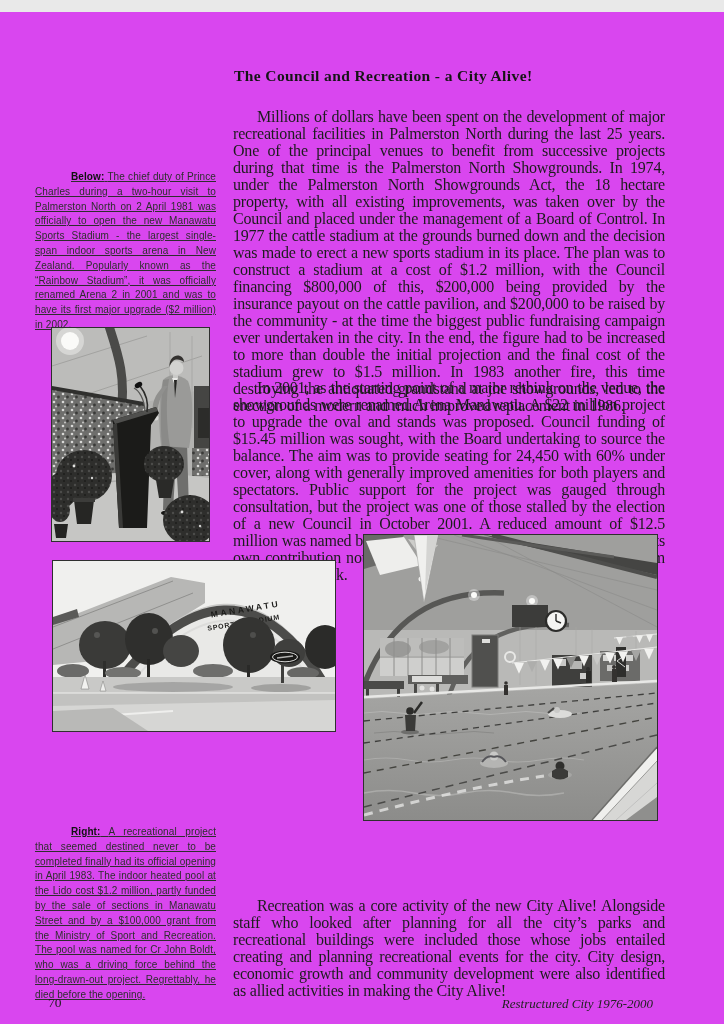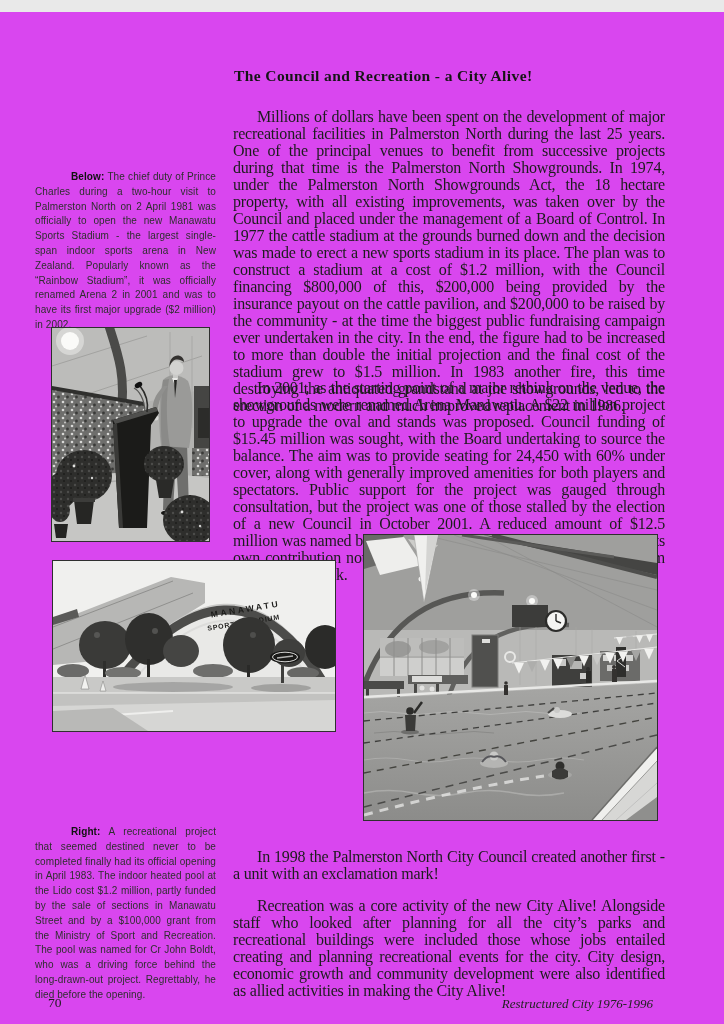--- a/index.html
+++ b/index.html
@@ -17,21 +17,21 @@
   .body-par{
     left:233px;width:432px;
     font-size:16px;line-height:17px;letter-spacing:-.2px;
     text-align:justify;text-indent:24px;color:#1c1c1c;
   }
   .p1{top:80px;} .p2{top:351px;} .p3{top:820px;} .p4{top:869px;}
   .caption{
     left:35px;width:181px;
     font-family:"Liberation Sans",sans-serif;
     font-size:10px;line-height:14.8px;letter-spacing:.1px;
-    text-align:justify;text-indent:36px;color:#2e2e2e;
+    text-align:justify;text-indent:36px;color:#2e2e2e;text-decoration:underline;
   }
   .cap-below{top:158px;} .cap-right{top:813px;}
   .caption b{color:#111;}
   .photo{border:1px solid #2f2f2f;background:#cfcfcd;box-sizing:content-box;}
   .photo svg{display:block;}
   .ph-charles{left:51px;top:315px;width:157px;height:213px;}
   .ph-stadium{left:52px;top:548px;width:282px;height:170px;}
   .ph-pool{left:363px;top:522px;width:293px;height:285px;}
   .pagenum{left:48px;top:983px;font-size:13.5px;color:#1c1c1c;text-align:center;}
   .runfoot{
@@ -41,21 +41,20 @@
 </style>
 </head>
 <body>
 
 <div class="page">
 
   <h1 class="abs title">The Council and Recreation - a City Alive!</h1>
 
   <p class="abs body-par p1">Millions of dollars have been spent on the development of major recreational facilities in Palmerston North during the last 25 years. One of the principal venues to benefit from successive projects during that time is the Palmerston North Showgrounds. In 1974, under the Palmerston North Showgrounds Act, the 18 hectare property, with all existing improvements, was taken over by the Council and placed under the management of a Board of Control. In 1977 the cattle stadium at the grounds burned down and the decision was made to erect a new sports stadium in its place. The plan was to construct a stadium at a cost of $1.2 million, with the Council financing $800,000 of this, $200,000 being provided by the insurance payout on the cattle pavilion, and $200,000 to be raised by the community - at the time the biggest public fundraising campaign ever undertaken in the city. In the end, the figure had to be increased to more than double the initial projection and the final cost of the stadium grew to $1.5 million. In 1983 another fire, this time destroying the antiquated grandstand at the showgrounds, led to the erection of a modern and much improved replacement in 1986.</p>
   <p class="abs body-par p2">In 2001, as the starting point of a major rethink on the venue, the showgrounds were renamed Arena Manawatu. A $22 million project to upgrade the oval and stands was proposed. Council funding of $15.45 million was sought, with the Board undertaking to source the balance. The aim was to provide seating for 24,450 with 60% under cover, along with generally improved amenities for both players and spectators. Public support for the project was gauged through consultation, but the project was one of those stalled by the election of a new Council in October 2001. A reduced amount of $12.5 million was named by the Council as a ceiling for the project, with its own contribution not to exceed $9 million. However, even this sum now seems at risk.</p>
-  <p class="abs body-par p3">In 1998 the Palmerston North City Council created another first - a unit with an exclamation mark!</p>
   <p class="abs body-par p4">Recreation was a core activity of the new City Alive! Alongside staff who looked after planning for all the city’s parks and recreational buildings were included those whose jobs entailed creating and planning recreational events for the city. City design, economic growth and community development were also identified as allied activities in making the City Alive!</p>
 
   <div class="abs caption cap-below"><b>Below:</b> <span>The chief duty of Prince Charles during a two-hour visit to Palmerston North on 2 April 1981 was officially to open the new Manawatu Sports Stadium - the largest single-span indoor sports arena in New Zealand. Popularly known as the “Rainbow Stadium”, it was officially renamed Arena 2 in 2001 and was to have its first major upgrade ($2 million) in 2002.</span></div>
 
   <div class="abs caption cap-right"><b>Right:</b> <span>A recreational project that seemed destined never to be completed finally had its official opening in April 1983. The indoor heated pool at the Lido cost $1.2 million, partly funded by the sale of sections in Manawatu Street and by a $100,000 grant from the Ministry of Sport and Recreation. The pool was named for Cr John Boldt, who was a driving force behind the long-drawn-out project. Regrettably, he died before the opening.</span></div>
 
   <div class="abs photo ph-charles">
     <svg viewBox="0 0 157 213" width="157" height="213">
       <defs>
         <pattern id="c-crowd" width="9" height="8" patternUnits="userSpaceOnUse">
@@ -312,15 +311,15 @@
         <polygon points="293,212 293,226 238,285 228,285" fill="#efefed"></polygon>
         <path d="M293,212 L228,285" stroke="#6c6c6a" stroke-width="1.5" fill="none"></path>
         <path d="M293,226 L238,285" stroke="#9a9a98" stroke-width="1" fill="none"></path>
         <polygon points="293,262 293,285 262,285" fill="#8f8f8d"></polygon>
         <path d="M293,248 L252,285" stroke="#c2c2c0" stroke-width="1" fill="none"></path>
       </g>
     </svg>
   </div>
 
   <div class="abs pagenum">70</div>
-  <div class="abs runfoot">Restructured City 1976-1996</div>
+  <div class="abs runfoot">Restructured City 1976-2000</div>
 
 </div>
 
 </body></html>

